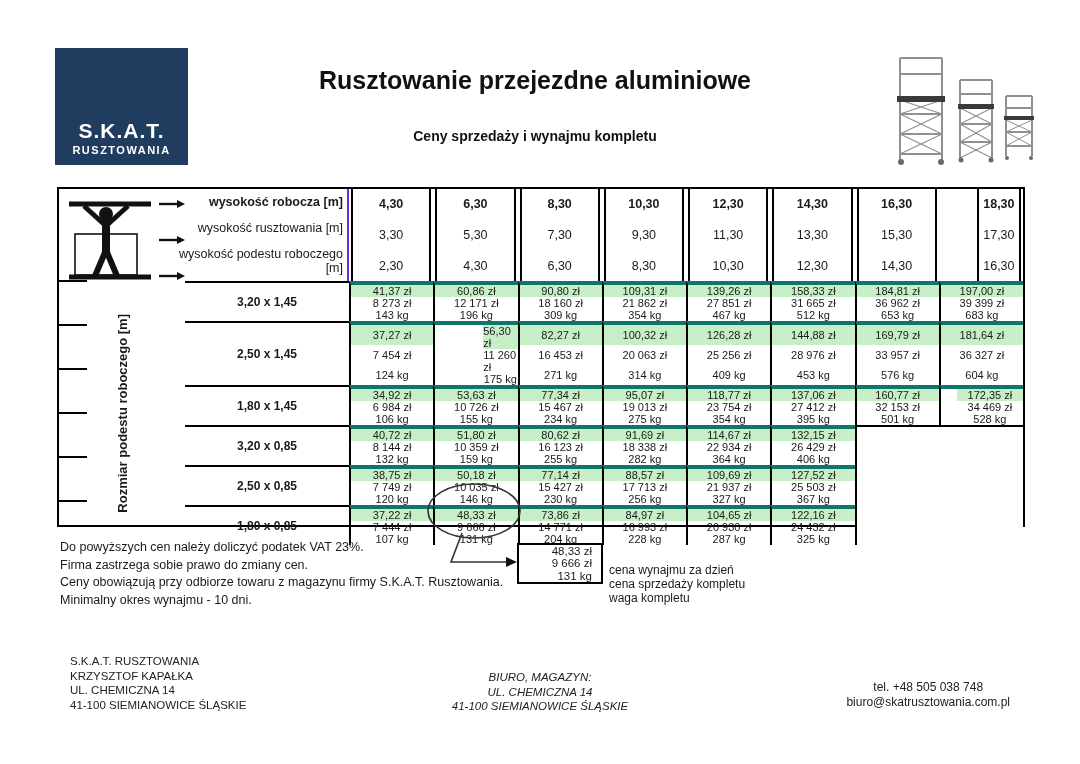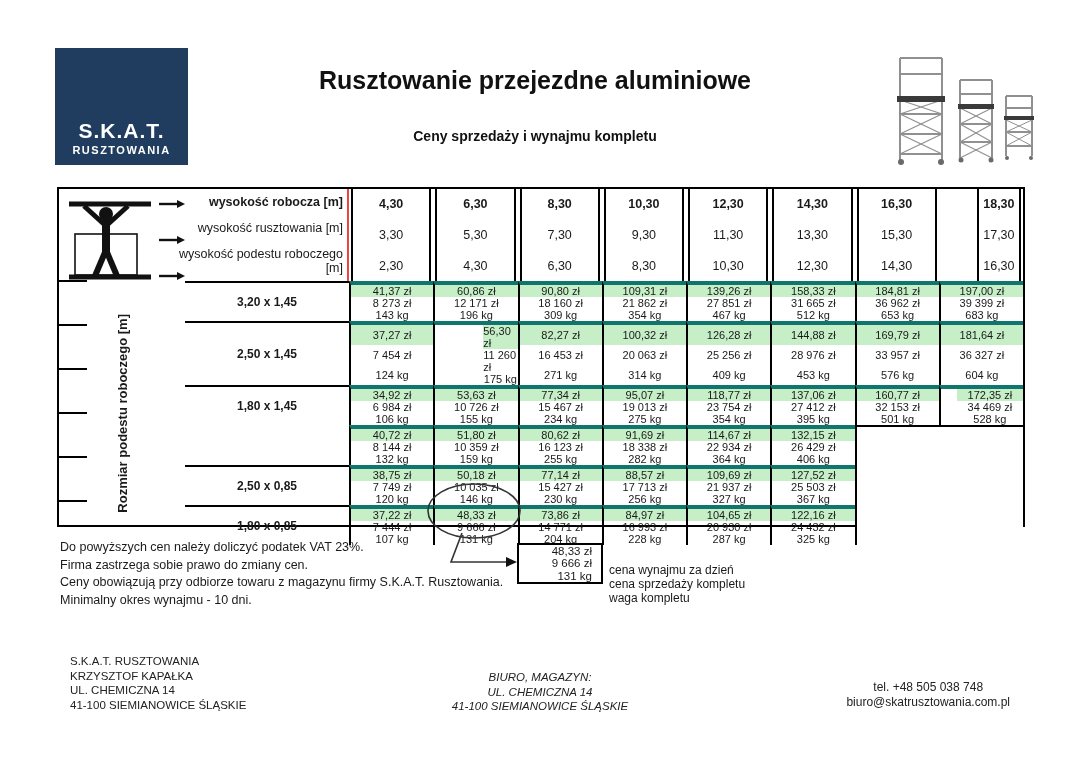--- a/index.html
+++ b/index.html
@@ -12,21 +12,21 @@
   .logo .l1{color:#fff;font-weight:bold;font-size:21px;letter-spacing:1px;}
   .logo .l2{color:#fff;font-weight:bold;font-size:11px;letter-spacing:1.5px;margin-top:1px;}
   .title{position:absolute;left:240px;top:66px;width:590px;text-align:center;font-size:25px;font-weight:bold;color:#111;}
   .subtitle{position:absolute;left:240px;top:128px;width:590px;text-align:center;font-size:14px;font-weight:bold;color:#111;}
   .towers{position:absolute;left:880px;top:42px;}
 
   
   .price-table{position:absolute;left:57px;top:187px;width:968px;height:340px;border:2px solid #000;
                box-sizing:border-box;display:grid;grid-template-columns:126px 164px repeat(8,1fr);
                grid-template-rows:92px repeat(6,1fr);background:#fff;}
-  .hleft{grid-column:1/3;grid-row:1;position:relative;border-right:2px solid #ef4444;}
+  .hleft{grid-column:1/3;grid-row:1;position:relative;border-right:2px solid #6d28d9;}
   .hlabels{position:absolute;right:4px;top:0;height:100%;width:180px;display:flex;flex-direction:column;
            justify-content:space-around;text-align:right;font-size:12.5px;}
   .hlabels .hl0{font-weight:bold;}
   .pictogram{position:absolute;left:2px;top:3px;}
   .h-cell{border-left:2px solid #000;border-right:2px solid #000;margin:0 2px;display:flex;flex-direction:column;
           justify-content:space-around;align-items:center;font-size:12.5px;}
   .h-cell .v0{font-weight:bold;}
   .bracket{grid-column:1;grid-row:2/8;position:relative;}
   .side-label{position:absolute;inset:0;display:flex;align-items:center;justify-content:center;}
   .side-label span{writing-mode:vertical-rl;transform:rotate(180deg);font-weight:bold;font-size:13px;white-space:nowrap;}
@@ -325,20 +325,21 @@
       <div class="d-cell" style="grid-area: 4 / 9;">
         <div class="cl rent">160,77 zł</div>
         <div class="cl">32 153 zł</div>
         <div class="cl">501 kg</div>
       </div>
       <div class="d-cell" style="grid-area: 4 / 10; padding-left: 16px;">
         <div class="cl rent">172,35 zł</div>
         <div class="cl">34 469 zł</div>
         <div class="cl">528 kg</div>
       </div>
+      <div class="size-cell" style="grid-area: 5 / 2;">3,20 x 0,85</div>
       <div class="d-cell" style="grid-area: 5 / 3;">
         <div class="cl rent">40,72 zł</div>
         <div class="cl">8 144 zł</div>
         <div class="cl">132 kg</div>
       </div>
       <div class="d-cell" style="grid-area: 5 / 4;">
         <div class="cl rent">51,80 zł</div>
         <div class="cl">10 359 zł</div>
         <div class="cl">159 kg</div>
       </div>

